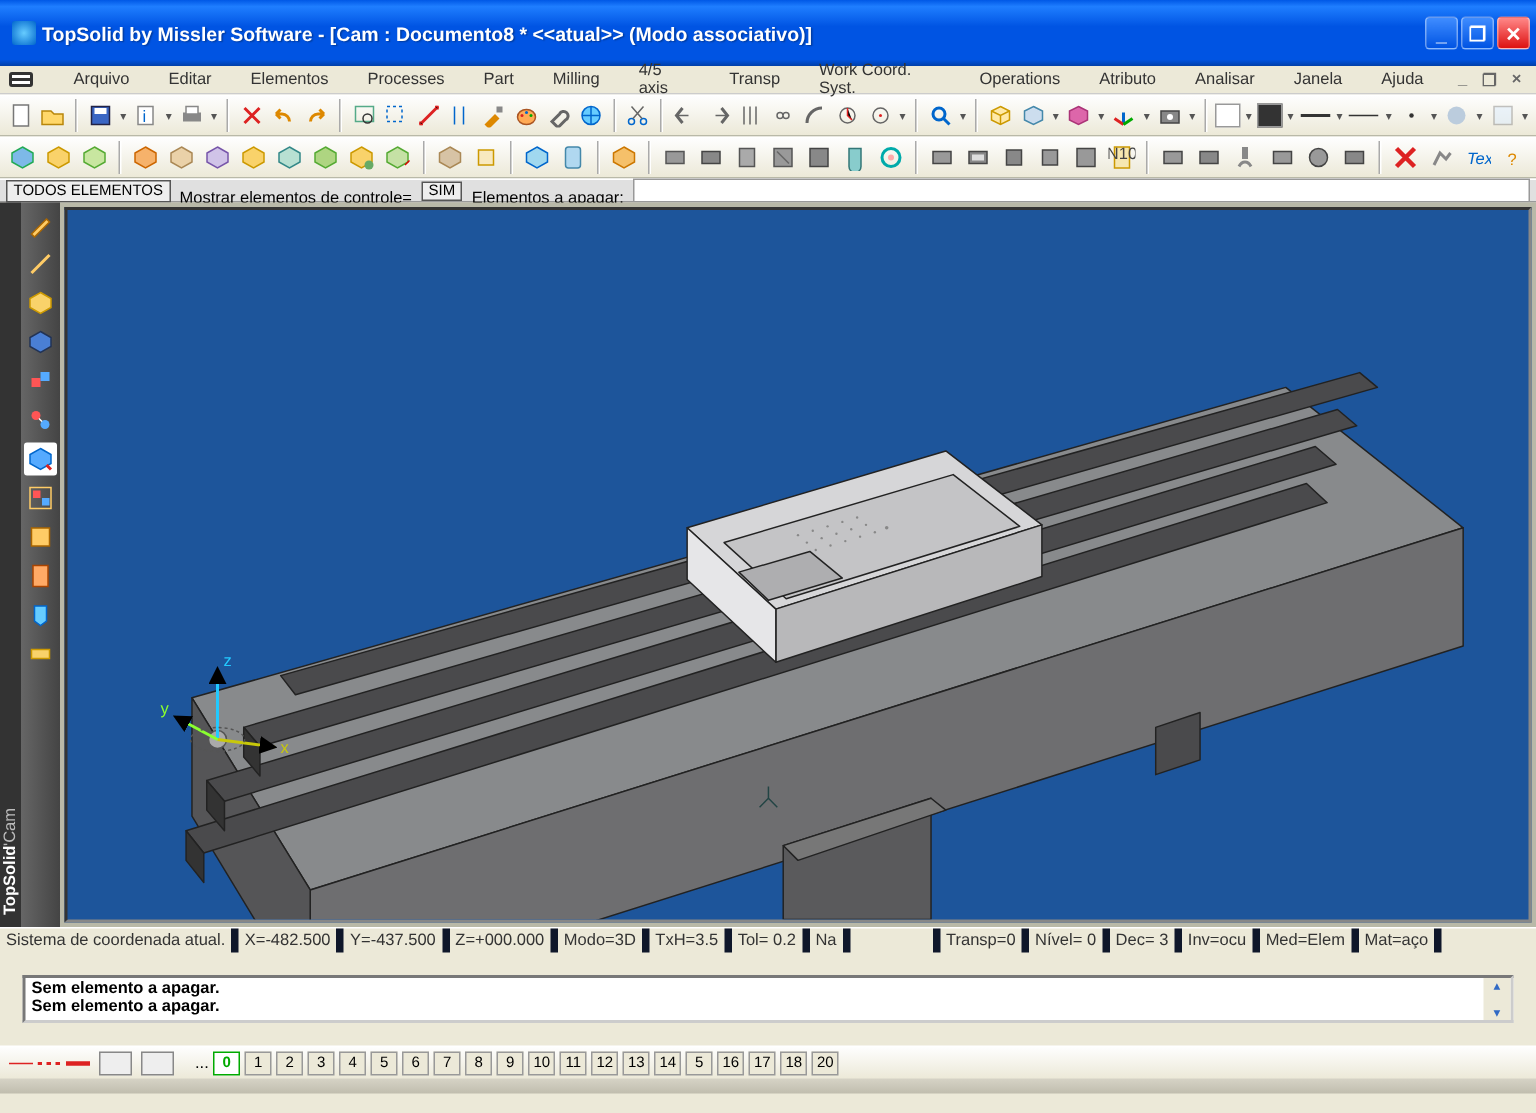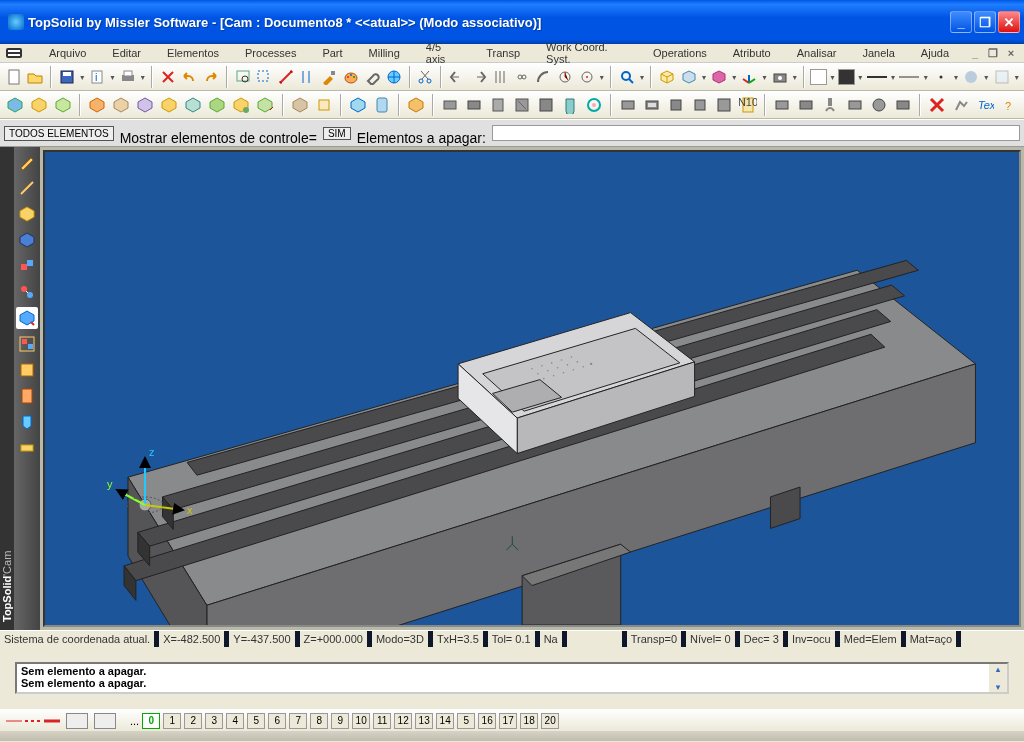--- a/index.html
+++ b/index.html
@@ -25,23 +25,23 @@
 
 .toolbar { height: 28px; background: linear-gradient(to bottom,#fefefe,#ece9d8); border-top:1px solid #fff; border-bottom:1px solid #b9b9a8; display: flex; align-items: center; padding: 0 4px; gap: 2px; }
 .tbtn { width: 23px; height: 23px; display: flex; align-items: center; justify-content: center; border:1px solid transparent; border-radius:2px;}
 .tbtn svg{ display:block;}
 .tsep { width: 2px; height: 22px; border-left:1px solid #aaa; border-right:1px solid #fff; margin: 0 3px;}
 .tdd{ width:8px; color:#555; font-size:8px; text-align:center;}
 .colorswatch{width:20px;height:16px;background:#fff;border:1px solid #999;}
 .colorswatch.blk{background:#333;}
 
 
-.filterbar { height: 28px; background: #e0e0e0; border-top:1px solid #fff; border-bottom:1px solid #999; display: flex; align-items: center; padding: 0 4px; gap:6px;}
+.filterbar { height: 16px; background: #e0e0e0; border-top:1px solid #fff; border-bottom:1px solid #999; display: flex; align-items: center; padding: 0 4px; gap:6px;}
 .filterbar .btnbox{ border:1px solid #555; padding:1px 4px; background:#eee; font-size:10px;}
-.filterbar label{ font-size:14px;margin-top:10px;}
+.filterbar label{ font-size:11px;margin-top:10px;}
 .filterbar .btnsim{ border:1px solid #555; padding:0 4px; background:#eee; font-size:10px;}
 .filterbar input{ border:1px solid #999; height:16px; font-size:10px; padding:0 3px;}
 
 
 .mainrow{ display:flex; height: 483px; }
 
 .sidebar-left{ width: 14px; background:#333; color:#fff; writing-mode:vertical-rl; transform:rotate(180deg); display:flex; align-items:center; justify-content:flex-start; padding:8px 0; font-size:12px; font-weight:bold;}
 .sidebar-left .mod{font-weight:normal; color:#bbb; margin-bottom:2px;}
 
 .tooltray{ width: 26px; background: linear-gradient(to right,#666,#444); display:flex; flex-direction:column; align-items:center; padding:4px 0; gap:4px;}
@@ -717,21 +717,21 @@
   </div>
 </div>
 
 <div class="statusbar">
   <div class="cell wide">Sistema de coordenada atual.</div>
   <div class="cell">X=-482.500</div>
   <div class="cell">Y=-437.500</div>
   <div class="cell">Z=+000.000</div>
   <div class="cell">Modo=3D</div>
   <div class="cell">TxH=3.5</div>
-  <div class="cell">Tol=    0.1</div>
+  <div class="cell">Tol=    0.2</div>
   <div class="cell">Na</div>
   <div class="cell" style="flex:0 0 60px"></div>
   <div class="cell">Transp=0</div>
   <div class="cell">Nível= 0</div>
   <div class="cell">Dec= 3</div>
   <div class="cell">Inv=ocu</div>
   <div class="cell">Med=Elem</div>
   <div class="cell">Mat=aço</div>
 </div>
 

